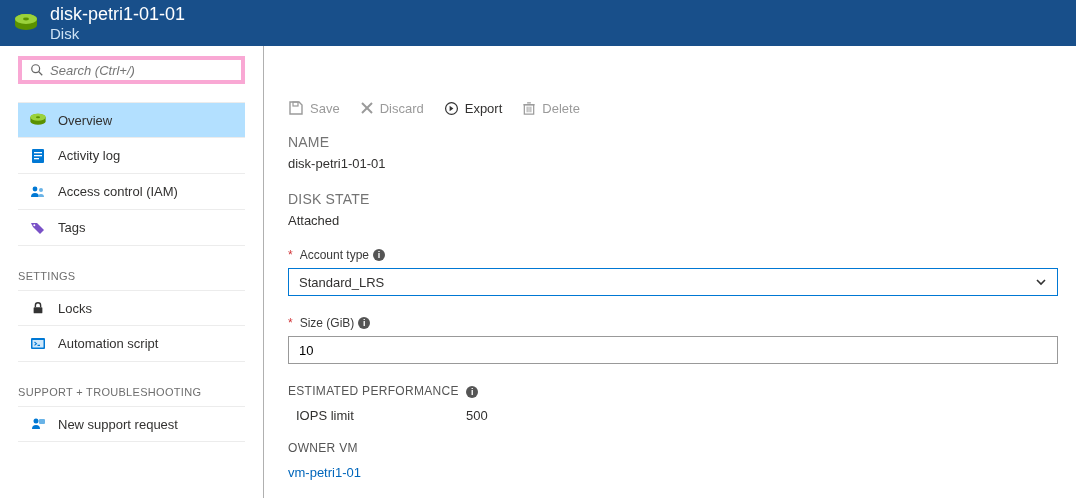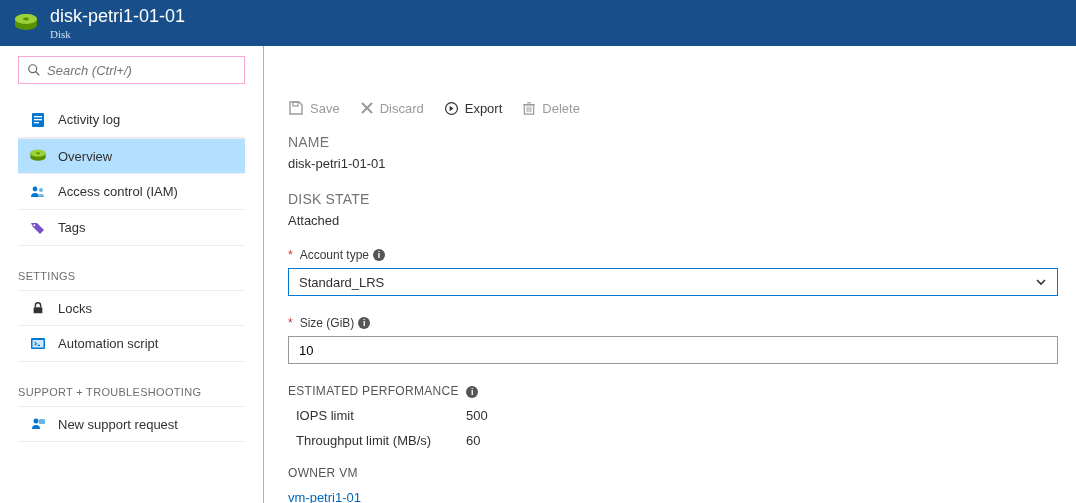--- a/index.html
+++ b/index.html
@@ -18,30 +18,30 @@
     padding: 6px 12px;
     height: 46px;
   }
   .header-icon {
     width: 28px; height: 20px;
     margin-right: 10px;
     display: flex; align-items: center; justify-content: center;
   }
   .header-title-block { display: flex; flex-direction: column; line-height: 1.15; }
   .header-title { font-size: 18px; font-weight: 400; }
-  .header-subtitle { font-size: 11px; color: #cfe3f5; margin-top: 1px; font-family: Liberation Serif, serif; }
+  .header-subtitle { font-size: 15px; color: #cfe3f5; margin-top: 1px; }
 
   .body { display: flex; }
   .sidebar {
     width: 265px;
     border-right: 1px solid #b0b0b0;
     padding: 10px 18px 10px 18px;
   }
   .search-box {
-    border: 1px solid #f9a8d4;
+    border: 4px solid #f9a8d4;
     height: 28px;
     display: flex; align-items: center;
     padding: 0 8px;
     color: #666;
     font-style: italic;
   }
   .search-box svg { margin-right: 6px; flex-shrink: 0; }
   .search-box input {
     border: none; outline: none; font-style: italic; font-size: 13px;
     color: #666; width: 100%; background: transparent;
@@ -125,41 +125,41 @@
   <div class="sidebar">
     <div class="search-box">
       <svg width="14" height="14" viewBox="0 0 16 16">
         <circle cx="6.5" cy="6.5" r="4.5" fill="none" stroke="#666" stroke-width="1.4"></circle>
         <line x1="10" y1="10" x2="14" y2="14" stroke="#666" stroke-width="1.4"></line>
       </svg>
       <input type="text" placeholder="Search (Ctrl+/)" style="">
     </div>
 
     <div class="nav-group">
+      <div class="nav-item first selected">
+        <span class="nav-icon">
+          <svg width="18" height="14" viewBox="0 0 26 20">
+              <ellipse cx="13" cy="6" rx="11" ry="5" fill="#7fba00"></ellipse>
+              <path d="M2 6 v6 a11 5 0 0 0 22 0 v-6" fill="#5a9100"></path>
+              <ellipse cx="13" cy="6" rx="11" ry="5" fill="#9bd23c"></ellipse>
+              <ellipse cx="13" cy="6" rx="3" ry="1.4" fill="#5a9100"></ellipse>
+            </svg>
+        </span>
+        <span>Overview</span>
+      </div>
       <div class="nav-item">
         <span class="nav-icon">
           <svg width="16" height="16" viewBox="0 0 16 16">
               <rect x="2" y="1" width="12" height="14" rx="1" fill="#0078d4"></rect>
               <rect x="4" y="4" width="8" height="1.3" fill="#fff"></rect>
               <rect x="4" y="7" width="8" height="1.3" fill="#fff"></rect>
               <rect x="4" y="10" width="5" height="1.3" fill="#fff"></rect>
             </svg>
         </span>
         <span>Activity log</span>
-      </div>
-      <div class="nav-item first selected">
-        <span class="nav-icon">
-          <svg width="18" height="14" viewBox="0 0 26 20">
-              <ellipse cx="13" cy="6" rx="11" ry="5" fill="#7fba00"></ellipse>
-              <path d="M2 6 v6 a11 5 0 0 0 22 0 v-6" fill="#5a9100"></path>
-              <ellipse cx="13" cy="6" rx="11" ry="5" fill="#9bd23c"></ellipse>
-              <ellipse cx="13" cy="6" rx="3" ry="1.4" fill="#5a9100"></ellipse>
-            </svg>
-        </span>
-        <span>Overview</span>
       </div>
       <div class="nav-item">
         <span class="nav-icon">
           <svg width="16" height="16" viewBox="0 0 16 16">
               <circle cx="5" cy="5" r="2.4" fill="#0078d4"></circle>
               <path d="M1 13 a4 4 0 0 1 8 0 z" fill="#0078d4"></path>
               <circle cx="11" cy="6" r="2" fill="#69b3e7"></circle>
               <path d="M8 13 a3 3 0 0 1 6 0 z" fill="#69b3e7"></path>
             </svg>
         </span>
@@ -286,21 +286,17 @@
     </div>
 
     <div class="section-head">
       <span>ESTIMATED PERFORMANCE</span>
       <span class="info-icon" style="margin-left:4px;">i</span>
     </div>
     <div class="perf-row">
       <span class="perf-label">IOPS limit</span>
       <span class="perf-val">500</span>
     </div>
-    <div class="perf-row">
-      <span class="perf-label">Throughput limit (MB/s)</span>
-      <span class="perf-val">60</span>
-    </div>
 
     <div class="section-head">OWNER VM</div>
     <div class="link">vm-petri1-01</div>
   </div>
 </div>
 
 </body></html>

